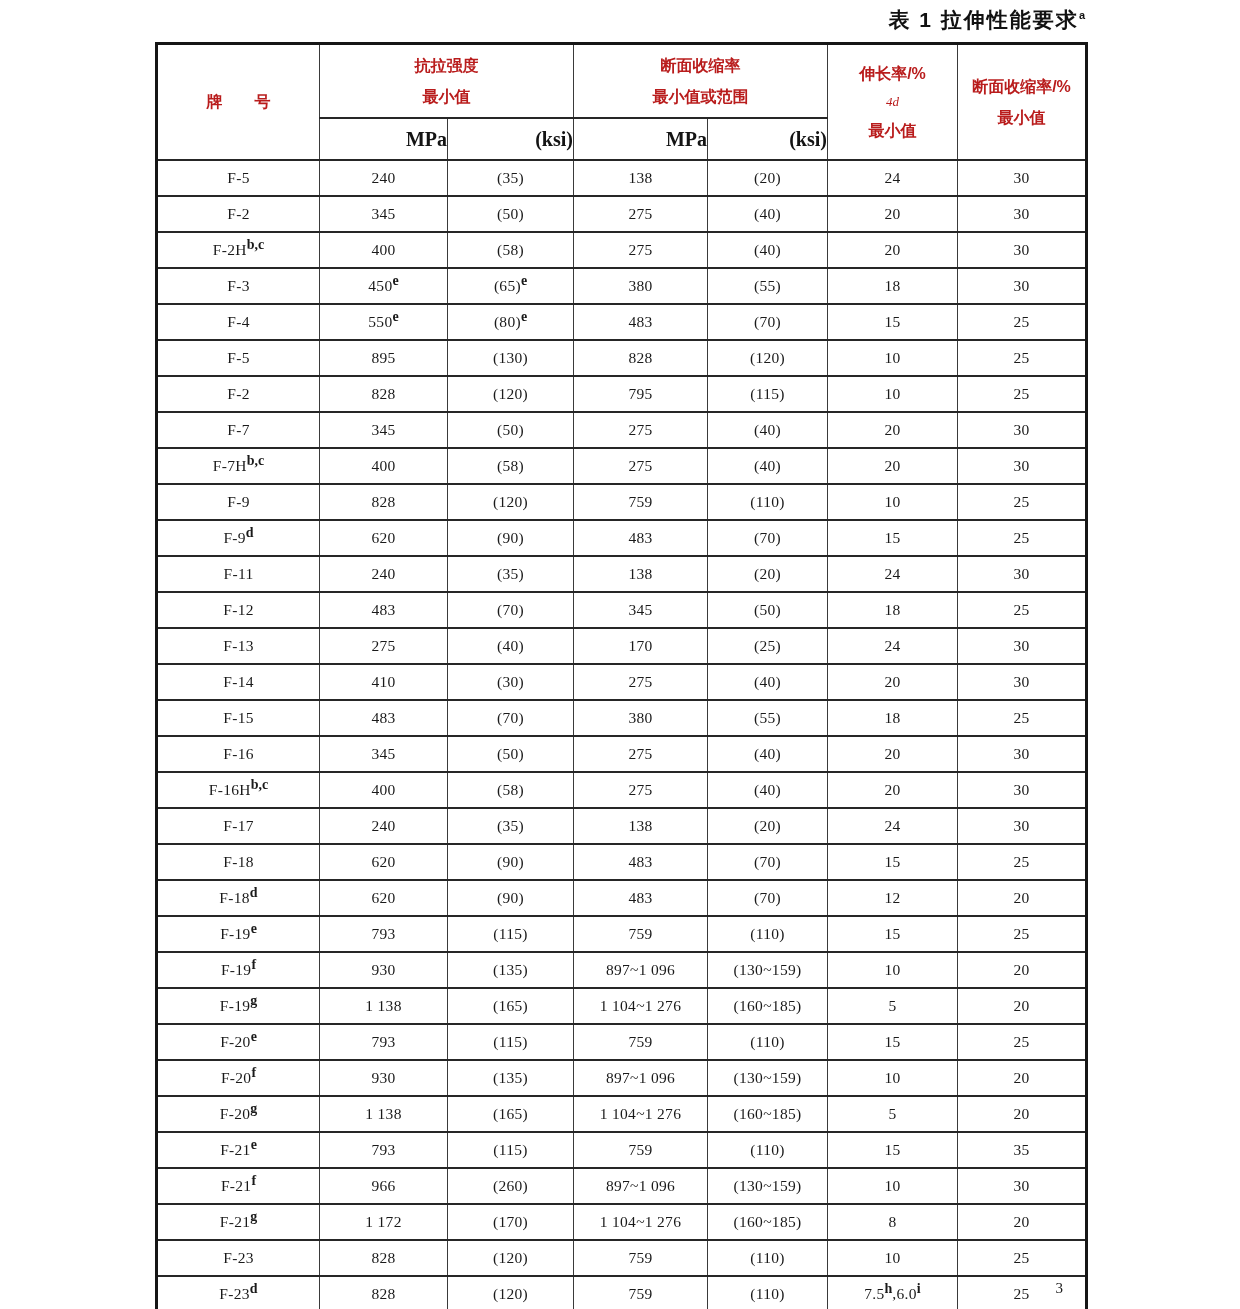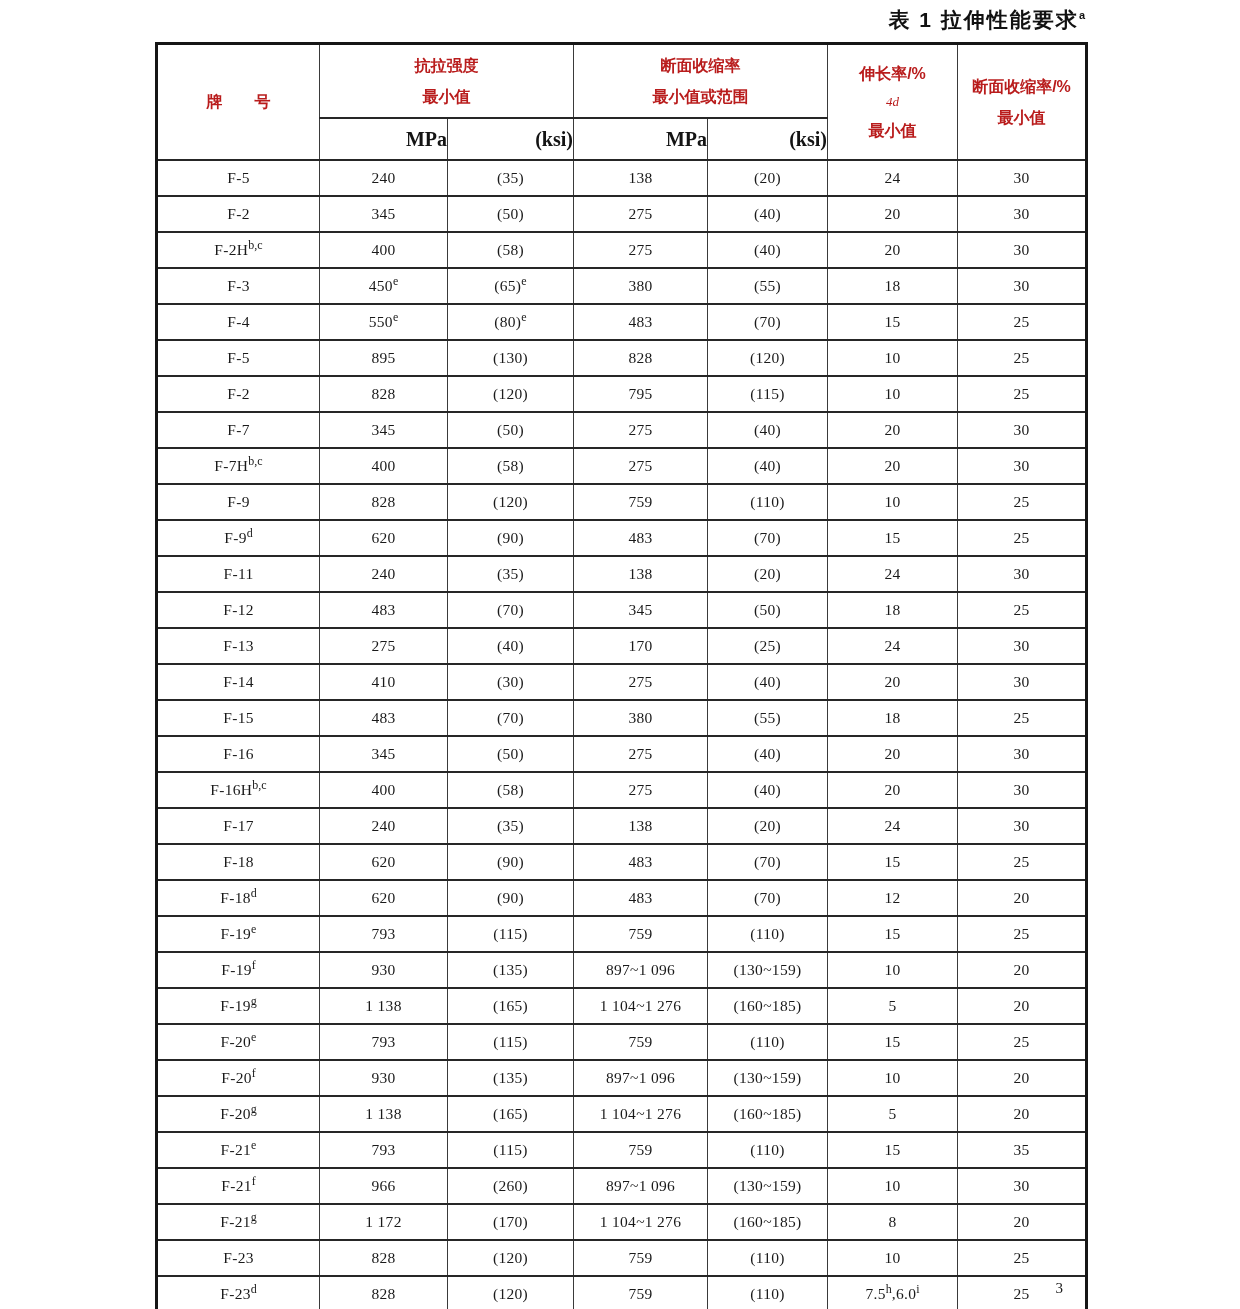--- a/index.html
+++ b/index.html
@@ -73,24 +73,25 @@
     font-weight: normal;
     font-size: 13px;
   }
   .req-table tbody td {
     height: 34px;
     font-size: 15.5px;
     letter-spacing: 0.3px;
     color: #1a1a1a;
   }
   .req-table sup {
-    font-size: 12px;
+    font-size: 14px;
     vertical-align: super;
     line-height: 0;
     letter-spacing: 0;
+    font-weight: bold;
   }
   .page-number {
     position: absolute;
     top: 1280px;
     left: 155px;
     width: 908px;
     text-align: right;
     font-size: 15px;
     color: #1a1a1a;
   }

